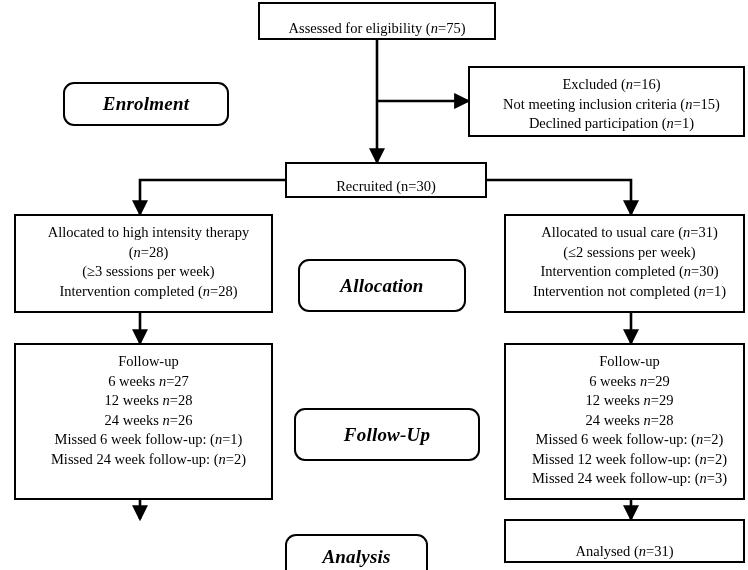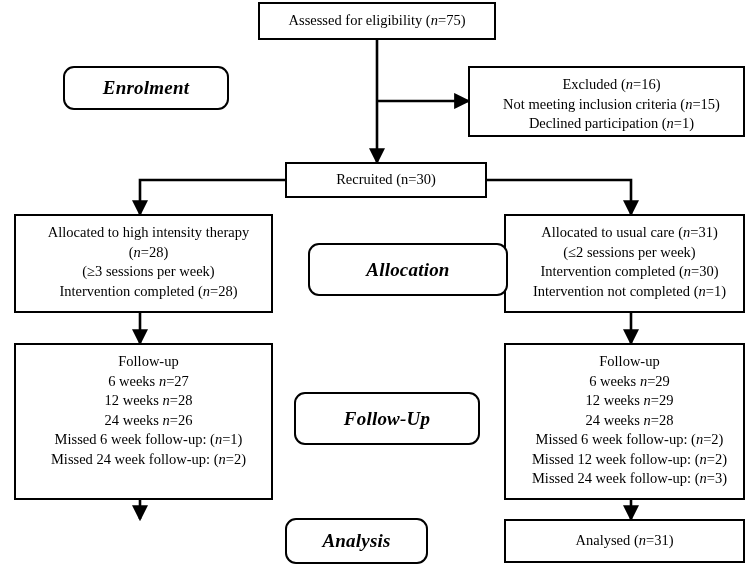--- a/index.html
+++ b/index.html
@@ -32,21 +32,21 @@
     z-index: 2;
   }
   .box-text {
     font-size: 14.5px;
     line-height: 19.5px;
     white-space: pre-line;
   }
   
   .centered {
     display: flex;
-    align-items: center;
+    align-items: flex-end;
     justify-content: center;
     text-align: center;
   }
   
   .lefttext {
     padding: 7px 0 0 10px;
     text-align: center;
   }
   .stage {
     position: absolute;
@@ -55,20 +55,21 @@
     border: 2px solid #000000;
     border-radius: 11px;
     display: flex;
     align-items: center;
     justify-content: center;
     z-index: 3;
     font-weight: bold;
     font-style: italic;
     font-size: 19px;
     letter-spacing: 0.2px;
+    margin-top: 16px;
   }
   i.n { font-style: italic; }
 </style>
 </head>
 <body>
 
 <div id="canvas">
 
   <svg id="connectors" viewBox="0 0 748 570" width="748" height="570" xmlns="http://www.w3.org/2000/svg">
     <defs>
@@ -112,21 +113,21 @@
     <span class="box-text">Recruited (n=30)</span>
   </div>
 
   <div class="box lefttext" style="left:14px; top:214px; width:259px; height:99px;">
     <div class="box-text">Allocated to high intensity therapy</div>
     <div class="box-text">(<i class="n">n</i>=28)</div>
     <div class="box-text">(≥3 sessions per week)</div>
     <div class="box-text">Intervention completed (<i class="n">n</i>=28)</div>
   </div>
 
-  <div class="stage" style="left:308px; top:243px; width:200px; height:53px;text-align:right;">
+  <div class="stage" style="left:298px; top:243px; width:168px; height:53px;text-align:right;">
     <span>Allocation</span>
   </div>
 
   <div class="box lefttext" style="left:504px; top:214px; width:241px; height:99px;">
     <div class="box-text">Allocated to usual care (<i class="n">n</i>=31)</div>
     <div class="box-text">(≤2 sessions per week)</div>
     <div class="box-text">Intervention completed (<i class="n">n</i>=30)</div>
     <div class="box-text">Intervention not completed (<i class="n">n</i>=1)</div>
   </div>
 

